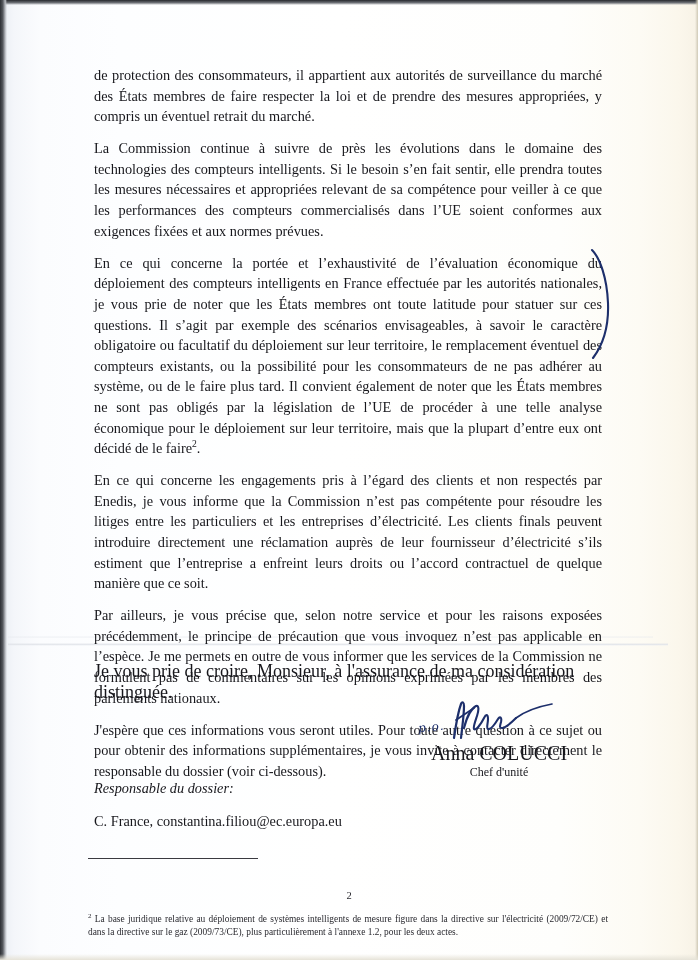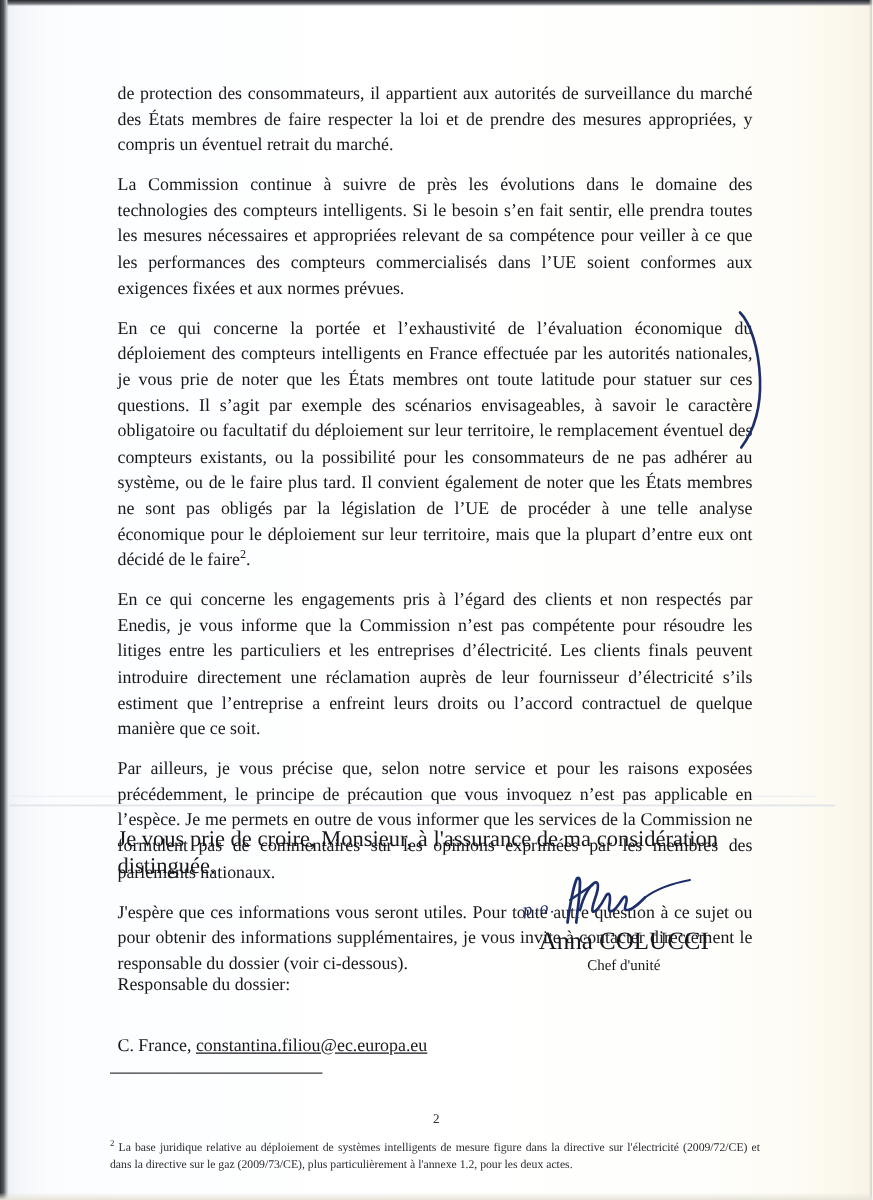--- a/index.html
+++ b/index.html
@@ -149,30 +149,30 @@
   
   .contact-block {
     position: absolute;
     left: 94px;
     top: 778px;
     width: 400px;
   }
   .contact-label {
     font-size: 14.3px;
     line-height: 20.6px;
-    margin-bottom: 28px;
-    color: #17171c;
+    margin-bottom: 12px;
+    color: #17171c;
+    font-style: italic;
   }
   .contact-line {
     font-size: 14.3px;
     line-height: 20.6px;
     color: #17171c;
   }
   .contact-email {
-    text-decoration: underline;
     text-underline-offset: 1px;
   }
 
   
   .footnote-rule {
     position: absolute;
     left: 88px;
     top: 858px;
     width: 170px;
     height: 1px;

